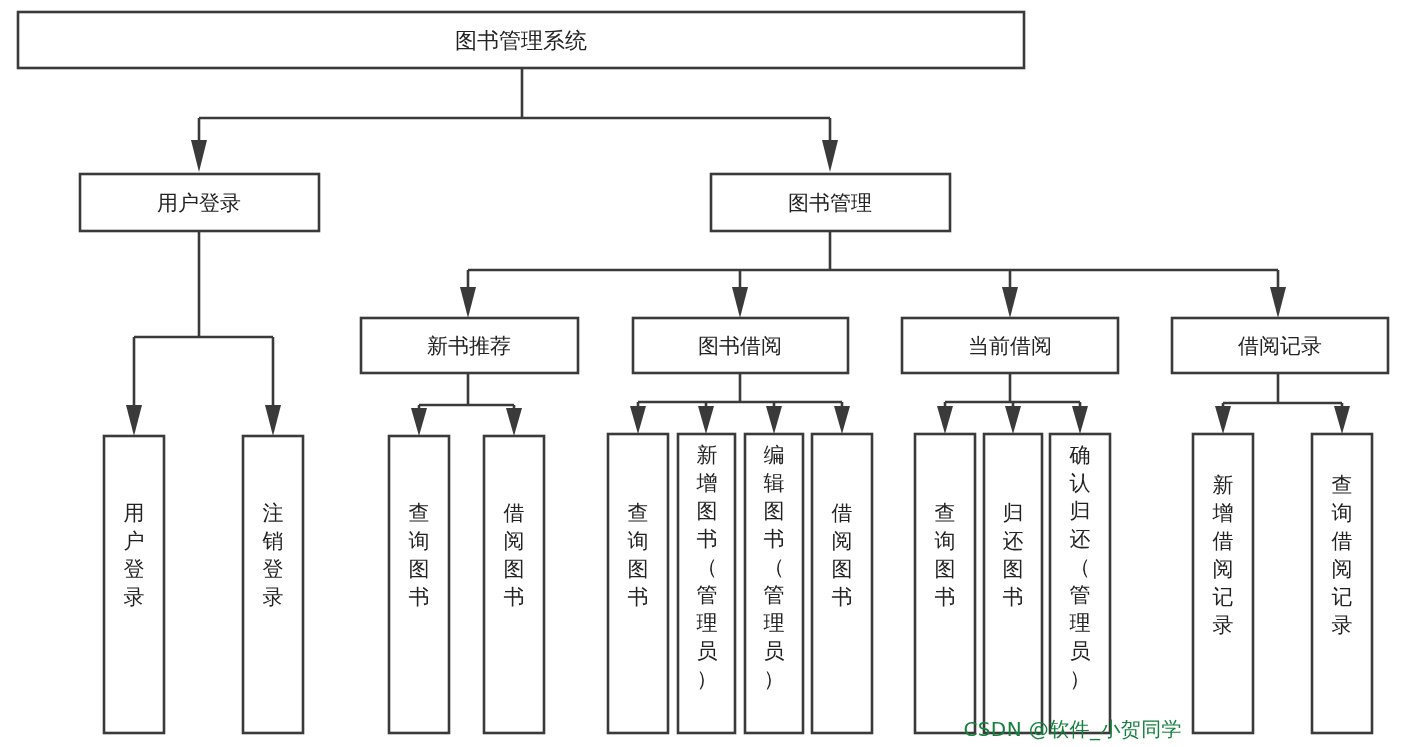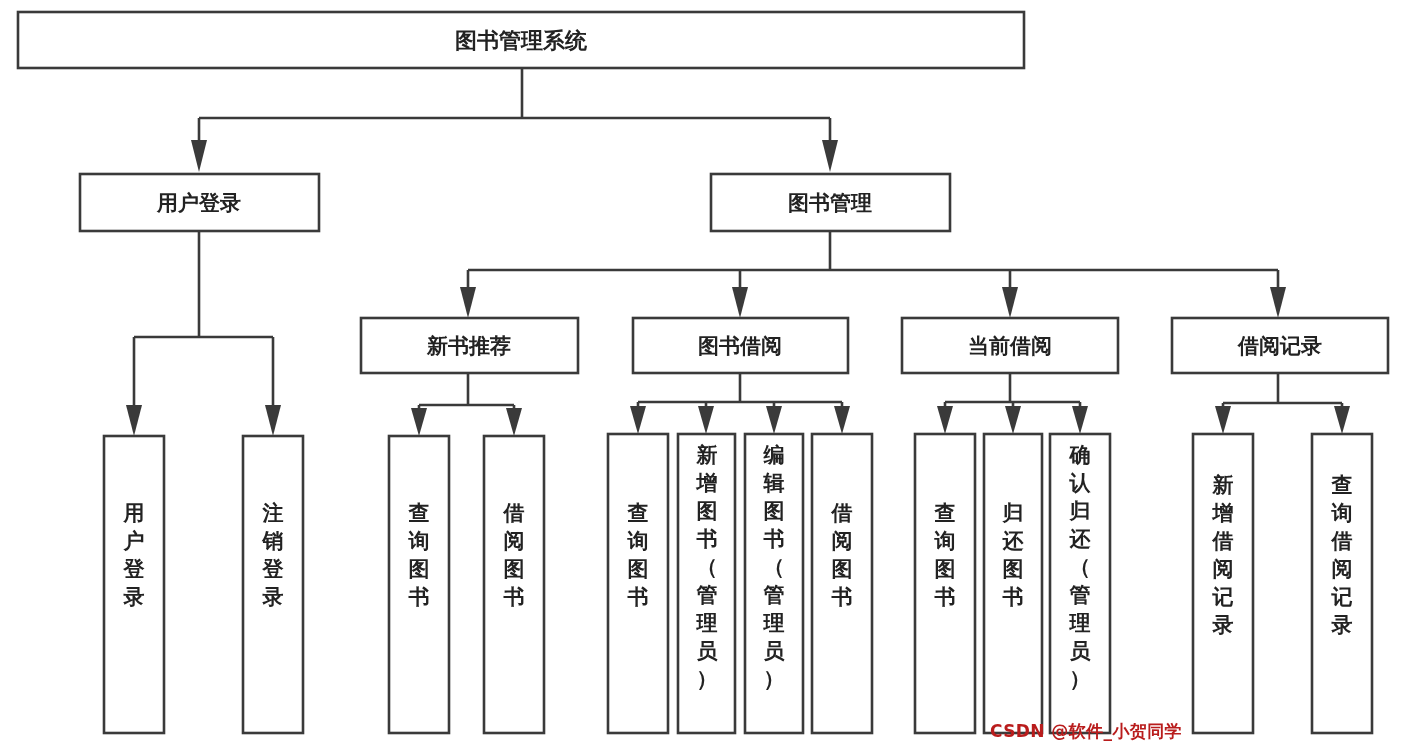--- a/index.html
+++ b/index.html
@@ -1,38 +1,38 @@
 <!DOCTYPE html>
 <html><head>
 <meta charset="utf-8">
 <style>
   html,body{margin:0;padding:0;background:#ffffff;}
   body{
     font-family:"DejaVu Sans","Liberation Sans",sans-serif;
     width:1405px;height:747px;overflow:hidden;position:relative;
   }
-  #chart-root{position:relative;width:1188px;height:747px;font-weight:bold;}
+  #chart-root{position:relative;width:1188px;height:747px;}
   svg#diagram{position:absolute;top:0;left:0;width:1405px;height:747px;}
   .nodebox{fill:#ffffff;stroke:#3a3a3a;stroke-width:2.6;}
   .connector{fill:none;stroke:#3a3a3a;stroke-width:2.6;}
   .arrowhead{fill:#3a3a3a;}
   .nodelabel{
     fill:#222222;font-size:21px;
     font-family:"DejaVu Sans","Liberation Sans",sans-serif;
     text-anchor:middle;dominant-baseline:middle;
   }
   .nodelabel.title{font-size:22px;}
   .vlabel{
     fill:#222222;font-size:21px;
     font-family:"DejaVu Sans","Liberation Sans",sans-serif;
     text-anchor:middle;
   }
   .watermark{
     position:absolute;right:6px;bottom:4px;
-    color:#b91c1c;font-size:17px;letter-spacing:.4px;
+    color:#15803d;font-size:20px;letter-spacing:.4px;
     font-family:"DejaVu Sans","Liberation Sans",sans-serif;
     white-space:nowrap;pointer-events:none;
   }
 </style>
 </head>
 <body>
 
 <div id="chart-root">
 
   <svg id="diagram" viewBox="0 0 1405 747">

